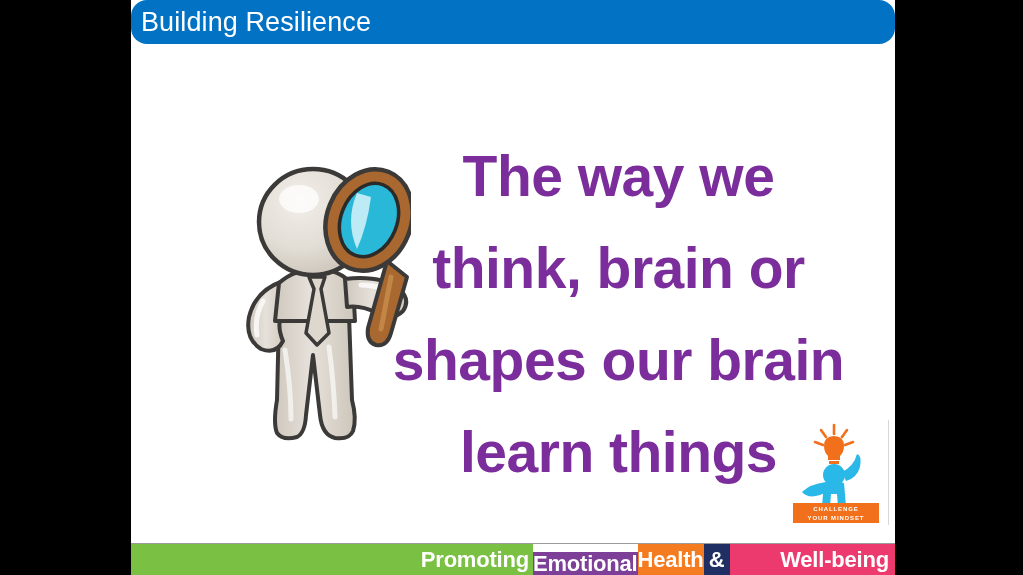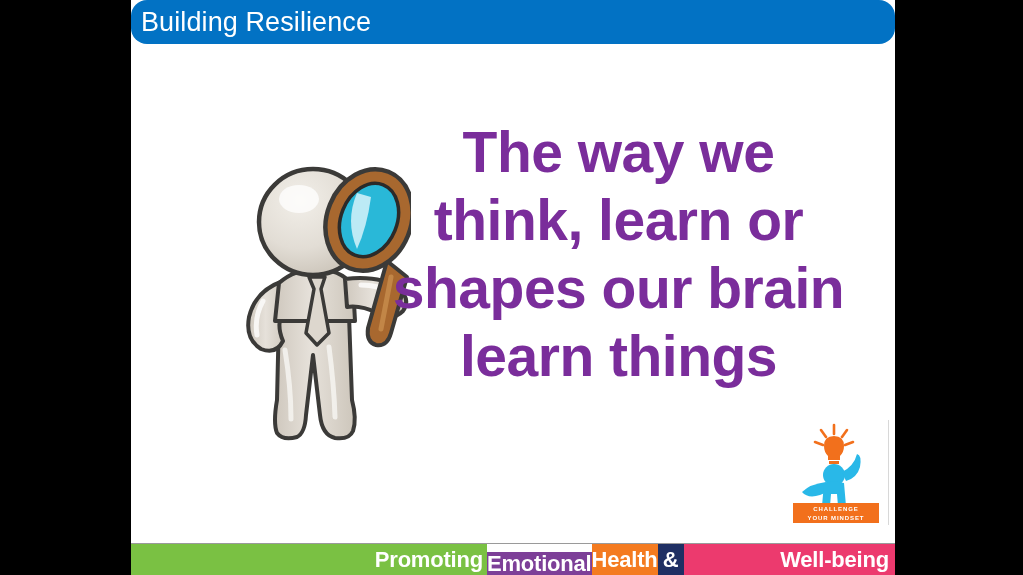--- a/index.html
+++ b/index.html
@@ -58,21 +58,21 @@
     left: 215px;
     top: 118px;
     width: 545px;
     text-align: center;
     color: #7a2d9b;
     font-size: 57px;
     line-height: 68px;
     font-weight: bold;
     letter-spacing: -0.5px;
   }
-  #headline .hl-line { display: block; white-space: nowrap; }
+  #headline .hl-line { display: block; white-space: nowrap; margin-top: 24px; }
 
   
   #figure-wrap {
     position: absolute;
     left: 90px;
     top: 165px;
     width: 190px;
     height: 285px;
   }
   #figure-wrap svg { display: block; }
@@ -200,21 +200,21 @@
 
         <ellipse cx="148" cy="55" rx="42" ry="52" transform="rotate(22 148 55)" fill="#a8682f" stroke="#3b3a38" stroke-width="4.5"></ellipse>
 
         <ellipse cx="148" cy="55" rx="28" ry="38" transform="rotate(22 148 55)" fill="#29b8d8" stroke="#2b2a29" stroke-width="3.5"></ellipse>
         <path d="M136 28 Q124 56 136 84 Q146 62 150 32 Z" fill="#c9eef7" opacity="0.92"></path>
       </svg>
     </div>
 
     <div id="headline">
       <span class="hl-line">The way we</span>
-      <span class="hl-line">think, learn or</span>
+      <span class="hl-line">think, brain or</span>
       <span class="hl-line">shapes our brain</span>
       <span class="hl-line">learn things</span>
     </div>
 
     <div id="logo">
       <div id="logo-border"></div>
       <svg id="logo-art" viewBox="0 0 100 105" xmlns="http://www.w3.org/2000/svg">
 
         <g stroke="#f2701c" stroke-width="2.6" stroke-linecap="round">
           <line x1="50" y1="5" x2="50" y2="14"></line>
@@ -236,21 +236,21 @@
         <path d="M40 63 Q50 60 60 63 L62 86 L54 86 L53 74 L47 74 L46 86 L38 86 Z" fill="#29b8e8"></path>
       </svg>
       <div id="logo-caption">
         <span>CHALLENGE</span>
         <span>YOUR MINDSET</span>
       </div>
     </div>
 
     <div id="banner-top-rule"></div>
     <div id="banner">
-      <div class="seg seg-green" style="flex:0 0 352px;">
+      <div class="seg seg-green" style="flex:0 0 352px;padding-left:46px;">
         <span>Promoting</span>
       </div>
       <div class="seg seg-purple" style="flex:0 0 99px;margin-top:8px;">
         <span>Emotional</span>
       </div>
       <div class="seg seg-orange" style="flex:0 0 64px;">
         <span>Health</span>
       </div>
       <div class="seg seg-navy" style="flex:0 0 26px;">
         <span>&amp;</span>

